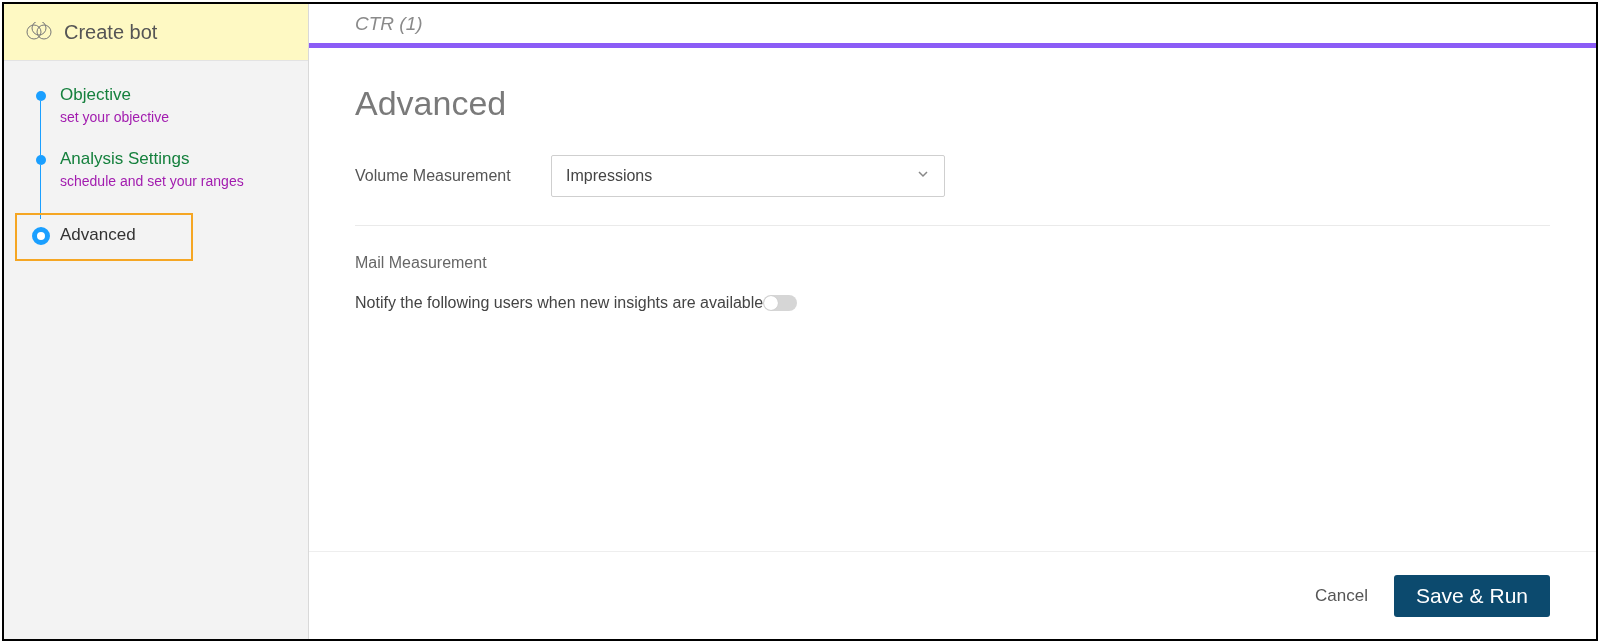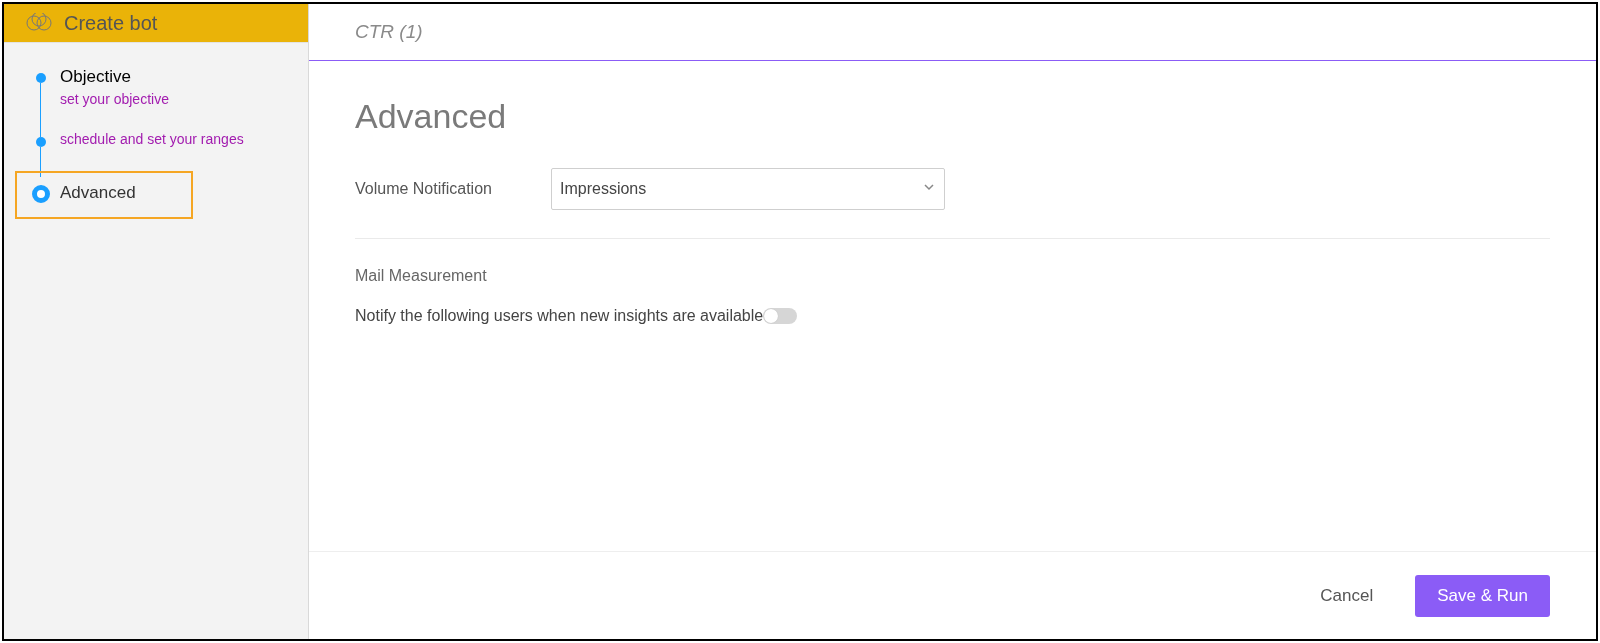--- a/index.html
+++ b/index.html
@@ -27,25 +27,25 @@
 
 .sidebar {
   width: 305px;
   flex: 0 0 305px;
   border-right: 1px solid #d9d9d9;
   background: #f3f3f3;
   display: flex;
   flex-direction: column;
 }
 .sidebar-header {
-  height: 39px;
+  height: 57px;
   display: flex;
   align-items: center;
   padding: 0 22px;
-  background: #eab308;
+  background: #fef9c3;
   border-bottom: 1px solid #e3e3e3;
 }
 .sidebar-header .logo {
   width: 26px;
   height: 20px;
   margin-right: 12px;
   display: inline-flex;
   align-items: center;
   justify-content: center;
 }
@@ -57,21 +57,21 @@
 .steps {
   position: relative;
   padding: 24px 0 0 0;
 }
 .step {
   position: relative;
   padding: 0 14px 24px 56px;
 }
 .step-title {
   font-size: 17px;
-  color: #000000;
+  color: #15803d;
   margin-bottom: 4px;
 }
 .step-sub {
   font-size: 14px;
   color: #a21caf;
 }
 .bullet {
   position: absolute;
   left: 32px;
   top: 6px;
@@ -115,22 +115,22 @@
 }
 
 
 .main {
   flex: 1;
   display: flex;
   flex-direction: column;
   min-width: 0;
 }
 .main-header {
-  height: 57px;
-  border-bottom: 1px solid #8b5cf6;
+  height: 44px;
+  border-bottom: 5px solid #8b5cf6;
   display: flex;
   align-items: center;
   padding: 0 46px;
 }
 .main-header .breadcrumb {
   font-size: 19px;
   font-style: italic;
   color: #8a8a8a;
 }
 .content {
@@ -155,21 +155,21 @@
   color: #555;
 }
 .select {
   width: 394px;
   height: 42px;
   border: 1px solid #cfcfcf;
   border-radius: 2px;
   display: flex;
   align-items: center;
   justify-content: space-between;
-  padding: 0 8px;
+  padding: 0 14px;
   font-size: 16px;
   color: #444;
   background: #fff;
   cursor: pointer;
 }
 .select .chev {
   color: #888;
 }
 .divider {
   border: none;
@@ -209,37 +209,37 @@
 }
 
 
 .footer {
   height: 88px;
   border-top: 1px solid #eeeeee;
   display: flex;
   align-items: center;
   justify-content: flex-end;
   padding: 0 46px;
-  gap: 42px;
+  gap: 26px;
 }
 .btn-cancel {
   background: none;
   border: none;
   font-size: 17px;
   color: #555;
   cursor: pointer;
 }
 .btn-primary {
-  background: #8b5cf6;
+  background: #0c4a6e;
   color: #fff;
   border: none;
   border-radius: 3px;
   height: 42px;
   padding: 0 22px;
-  font-size: 17px;
+  font-size: 21px;
   cursor: pointer;
   text-align: center;
 }
 </style>
 </head>
 <body>
 
 <div class="app">
 
   <aside class="sidebar">
@@ -259,20 +259,21 @@
       <div class="step">
         <span class="bullet"></span>
         <span class="connector"></span>
         <div class="step-title">Objective</div>
         <div class="step-sub">set your objective</div>
       </div>
 
       <div class="step">
         <span class="bullet"></span>
         <span class="connector"></span>
+        <div class="step-title">Analysis Settings</div>
         <div class="step-sub">schedule and set your ranges</div>
       </div>
 
       <div class="step current" style="position:relative;">
         <span class="highlight-box" style="top:0;"></span>
         <span class="bullet"></span>
         <div class="step-title">Advanced</div>
       </div>
 
     </div>
@@ -280,21 +281,21 @@
 
   <main class="main">
     <div class="main-header">
       <span class="breadcrumb">CTR (1)</span>
     </div>
 
     <div class="content">
       <h1 class="page-title">Advanced</h1>
 
       <div class="form-row">
-        <div class="form-label">Volume Notification</div>
+        <div class="form-label">Volume Measurement</div>
         <div class="select">
           <span>Impressions</span>
           <span class="chev">
             <svg width="14" height="14" viewBox="0 0 14 14">
                 <path d="M3 5 L7 9 L11 5" fill="none" stroke="#888" stroke-width="1.5"></path>
               </svg>
           </span>
         </div>
       </div>
 

